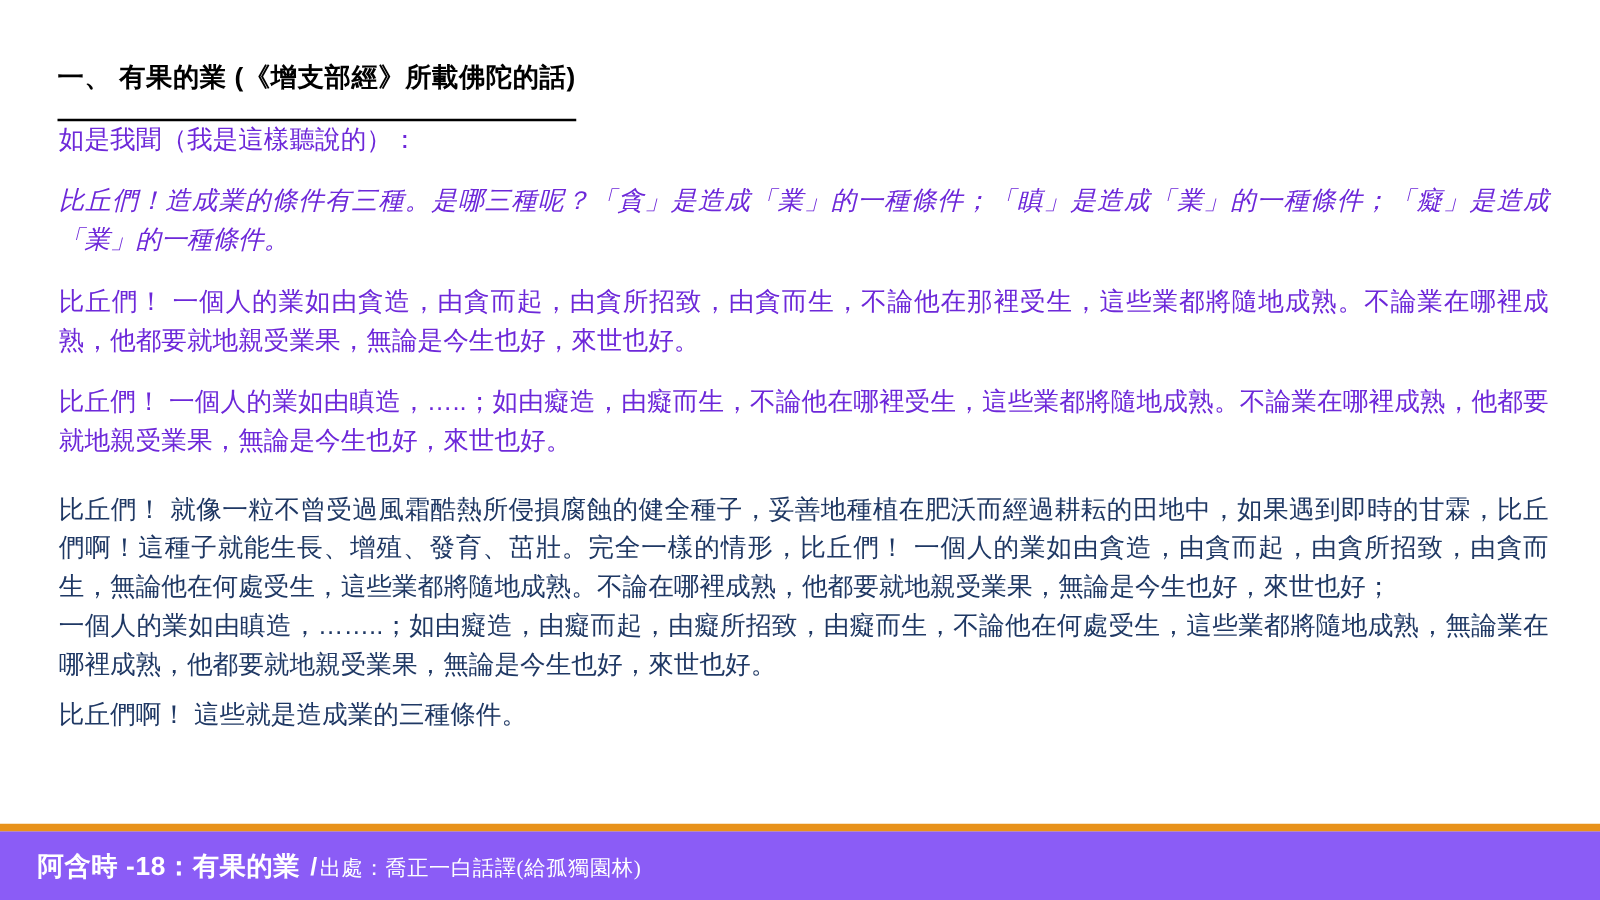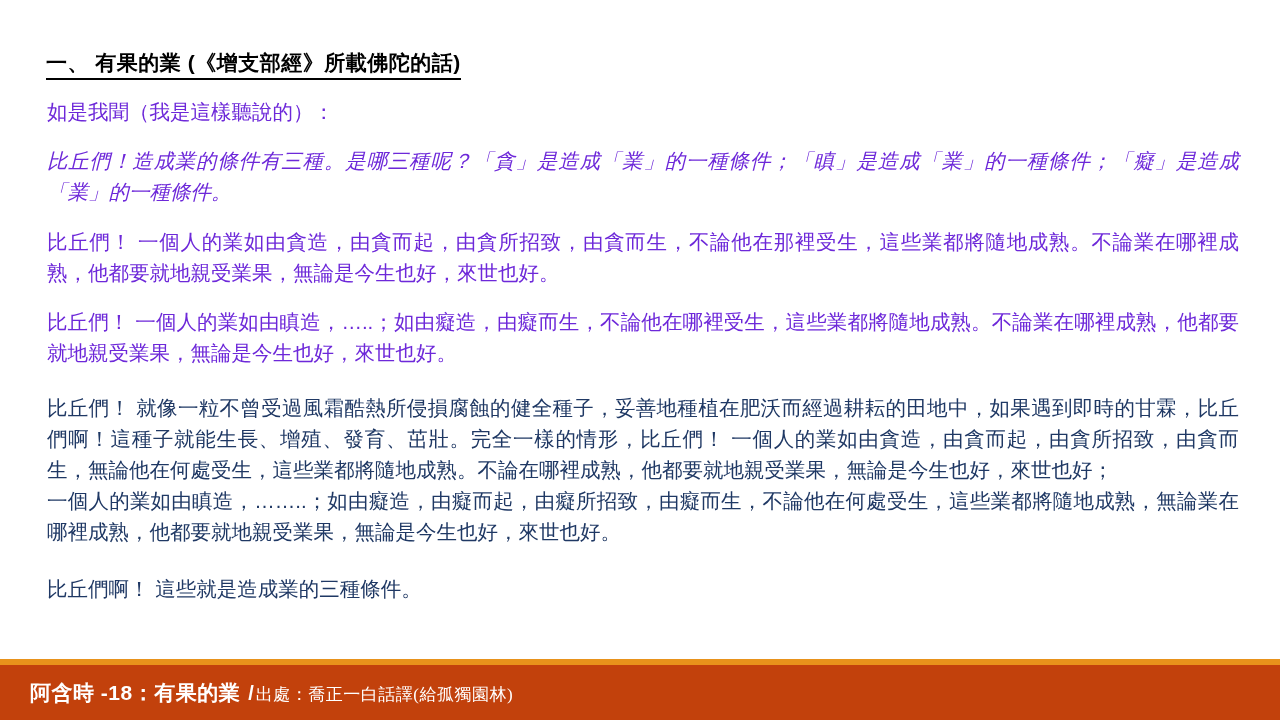--- a/index.html
+++ b/index.html
@@ -28,21 +28,21 @@
   .slide-title {
     position: absolute;
     left: 46px;
     top: 50px;
     font-size: 21px;
     font-weight: bold;
     color: #000000;
     letter-spacing: 0.5px;
     white-space: nowrap;
     border-bottom: 2px solid #000000;
-    padding-bottom: 3px;
+    padding-bottom: 20px;
     line-height: 1.2;
   }
 
   
   .body-block {
     position: absolute;
     left: 47px;
     top: 96px;
     width: 1192px;
   }
@@ -59,31 +59,31 @@
   .para:last-child { margin-bottom: 17px; }
 
   .red   { color: #6d28d9; }
   .navy  { color: #1f3864; }
 
   .p-intro      { margin-bottom: 18px; }
   .p-three      { margin-bottom: 19px; font-style: italic; }
   .p-greed      { margin-bottom: 18px; }
   .p-hate       { margin-bottom: 24px; }
   .p-seed       { margin-bottom: 0px; }
-  .p-seed2      { margin-bottom: 26px; }
+  .p-seed2      { margin-bottom: 9px; }
   .p-conclusion { margin-bottom: 0; }
 
   
   .footer {
     position: absolute;
     left: 0;
     bottom: 0;
     width: 1280px;
     height: 55px;
-    background: #c2410c;
+    background: #8b5cf6;
     margin-top: 20px;
   }
   .footer-stripe {
     position: absolute;
     left: 0;
     top: -6px;
     width: 1280px;
     height: 6px;
     background: #e8921b;
   }

